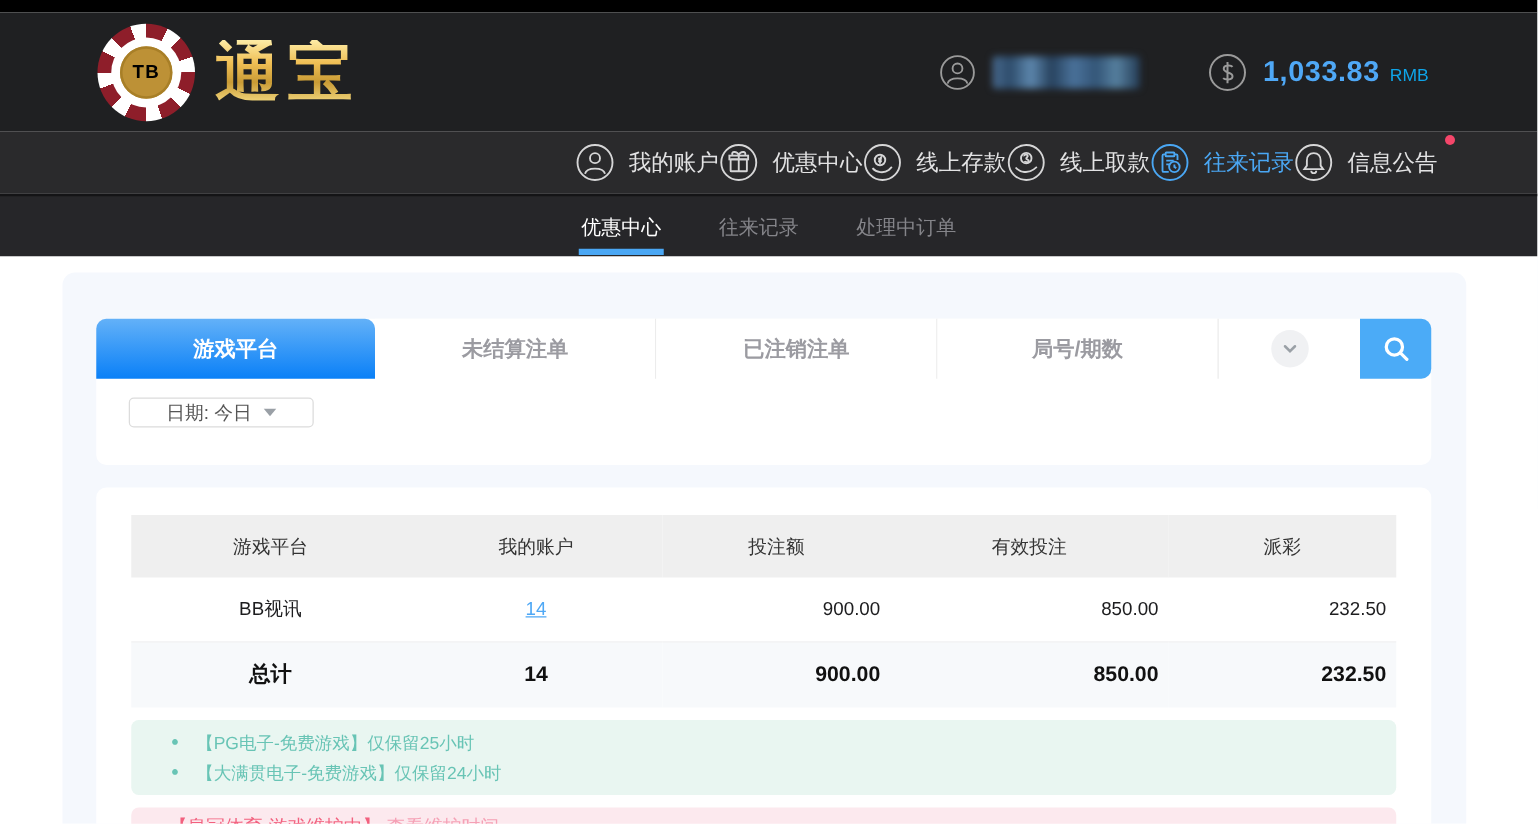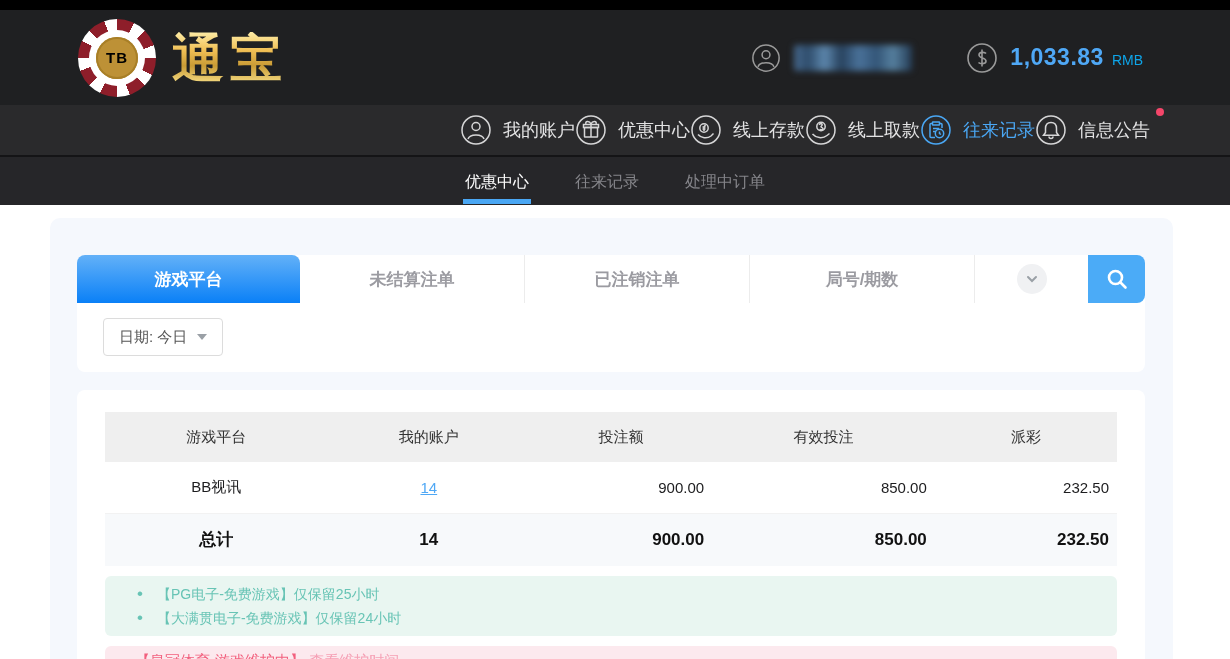--- a/index.html
+++ b/index.html
@@ -62,21 +62,21 @@
     color:#9b9ba1; background:#fff; border-right:1px solid #ececec; cursor:pointer; }
   .ftab.t1 { width:223px; border-right:none; border-radius:8px 8px 0 0;
     background:linear-gradient(180deg,#63b1f8 0%,#0a80f7 100%); color:#fff; }
   .ftab.t2,.ftab.t3,.ftab.t4 { width:225px; }
   .tab-chevron { width:113px; display:flex; align-items:center; justify-content:center; cursor:pointer; }
   .chev-circle { width:30px; height:30px; border-radius:50%; background:#f0f1f3;
     display:flex; align-items:center; justify-content:center; color:#9aa0a6; }
   .search-btn { width:57px; background:#4babf7; border-radius:0 8px 8px 0;
     display:flex; align-items:center; justify-content:center; cursor:pointer; border:none; }
   .date-row { padding:15px 0 0 26px; }
-  .date-box { display:inline-flex; align-items:center; gap:10px; height:38px; padding:0 15px;
+  .date-box { display:inline-flex; align-items:center; gap:10px; height:24px; padding:0 29px;
     border:1px solid #dcdcdc; border-radius:4px; color:#555; font-size:15px; cursor:pointer; background:#fff; }
   .caret-down { width:0; height:0; border-left:5px solid transparent; border-right:5px solid transparent;
     border-top:6px solid #9aa0a6; }
 
   
   .card2 { position:absolute; top:172px; left:27px; width:1068px;
     background:#fff; border-radius:8px; padding:22px 28px 30px; }
   table { width:1012px; border-collapse:collapse; table-layout:fixed; }
   col.c1{width:22%;} col.c2{width:20%;} col.c3{width:18%;} col.c4{width:22%;} col.c5{width:18%;}
   thead td { background:#efefef; height:50px; font-size:15px; color:#333; text-align:center; }

